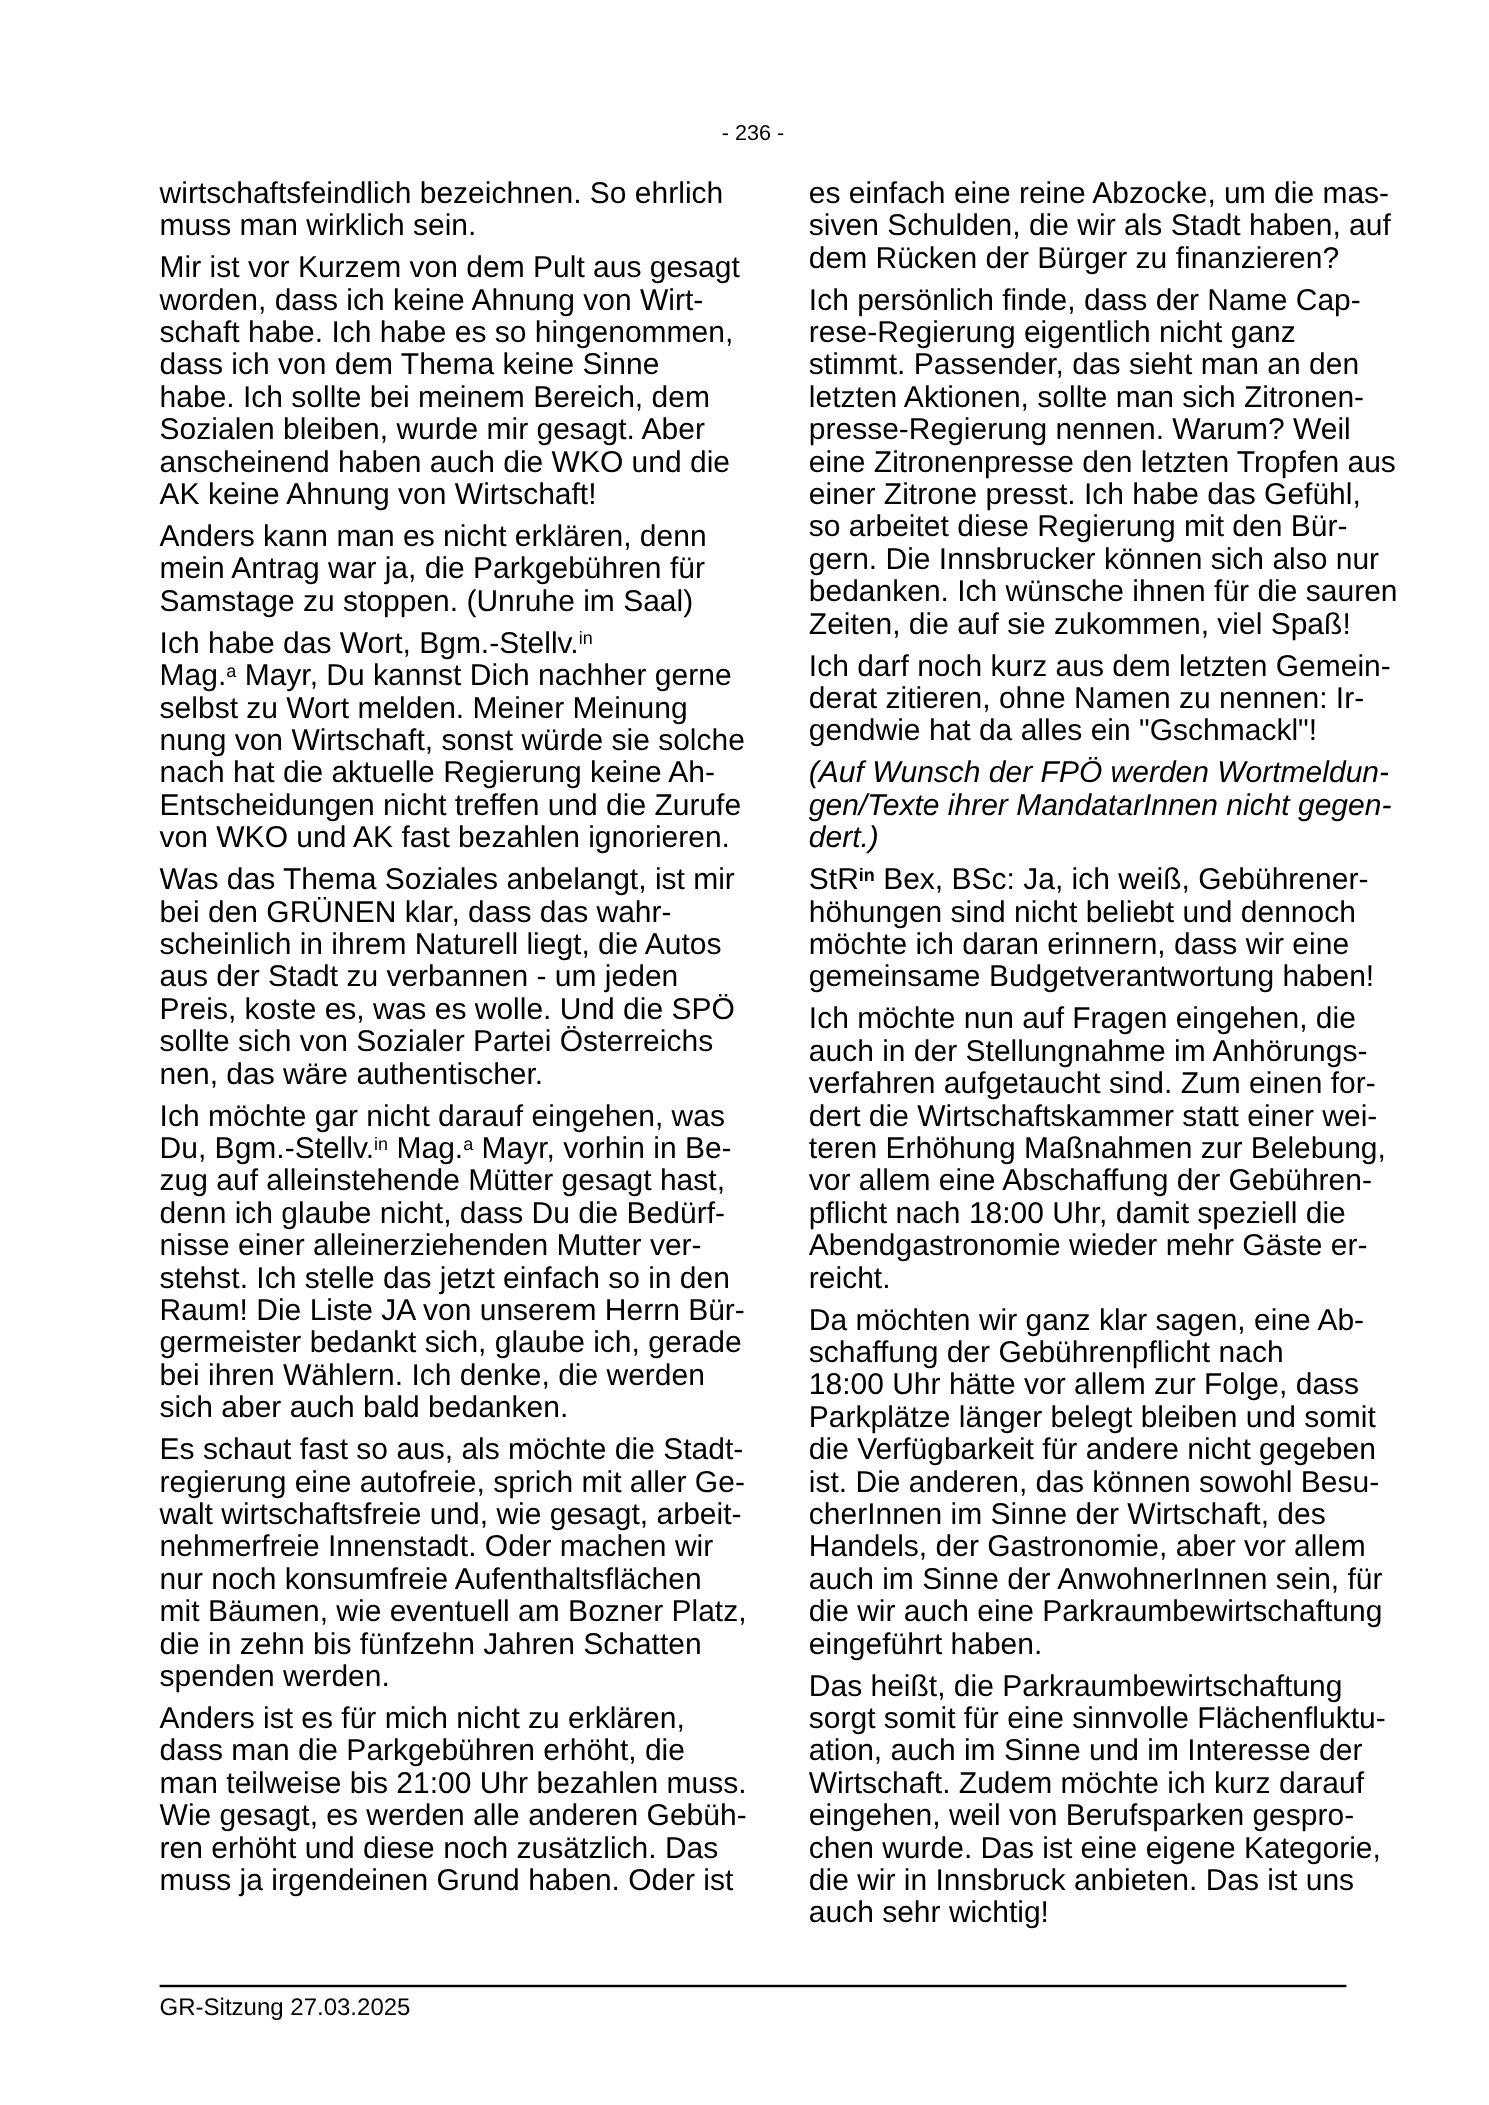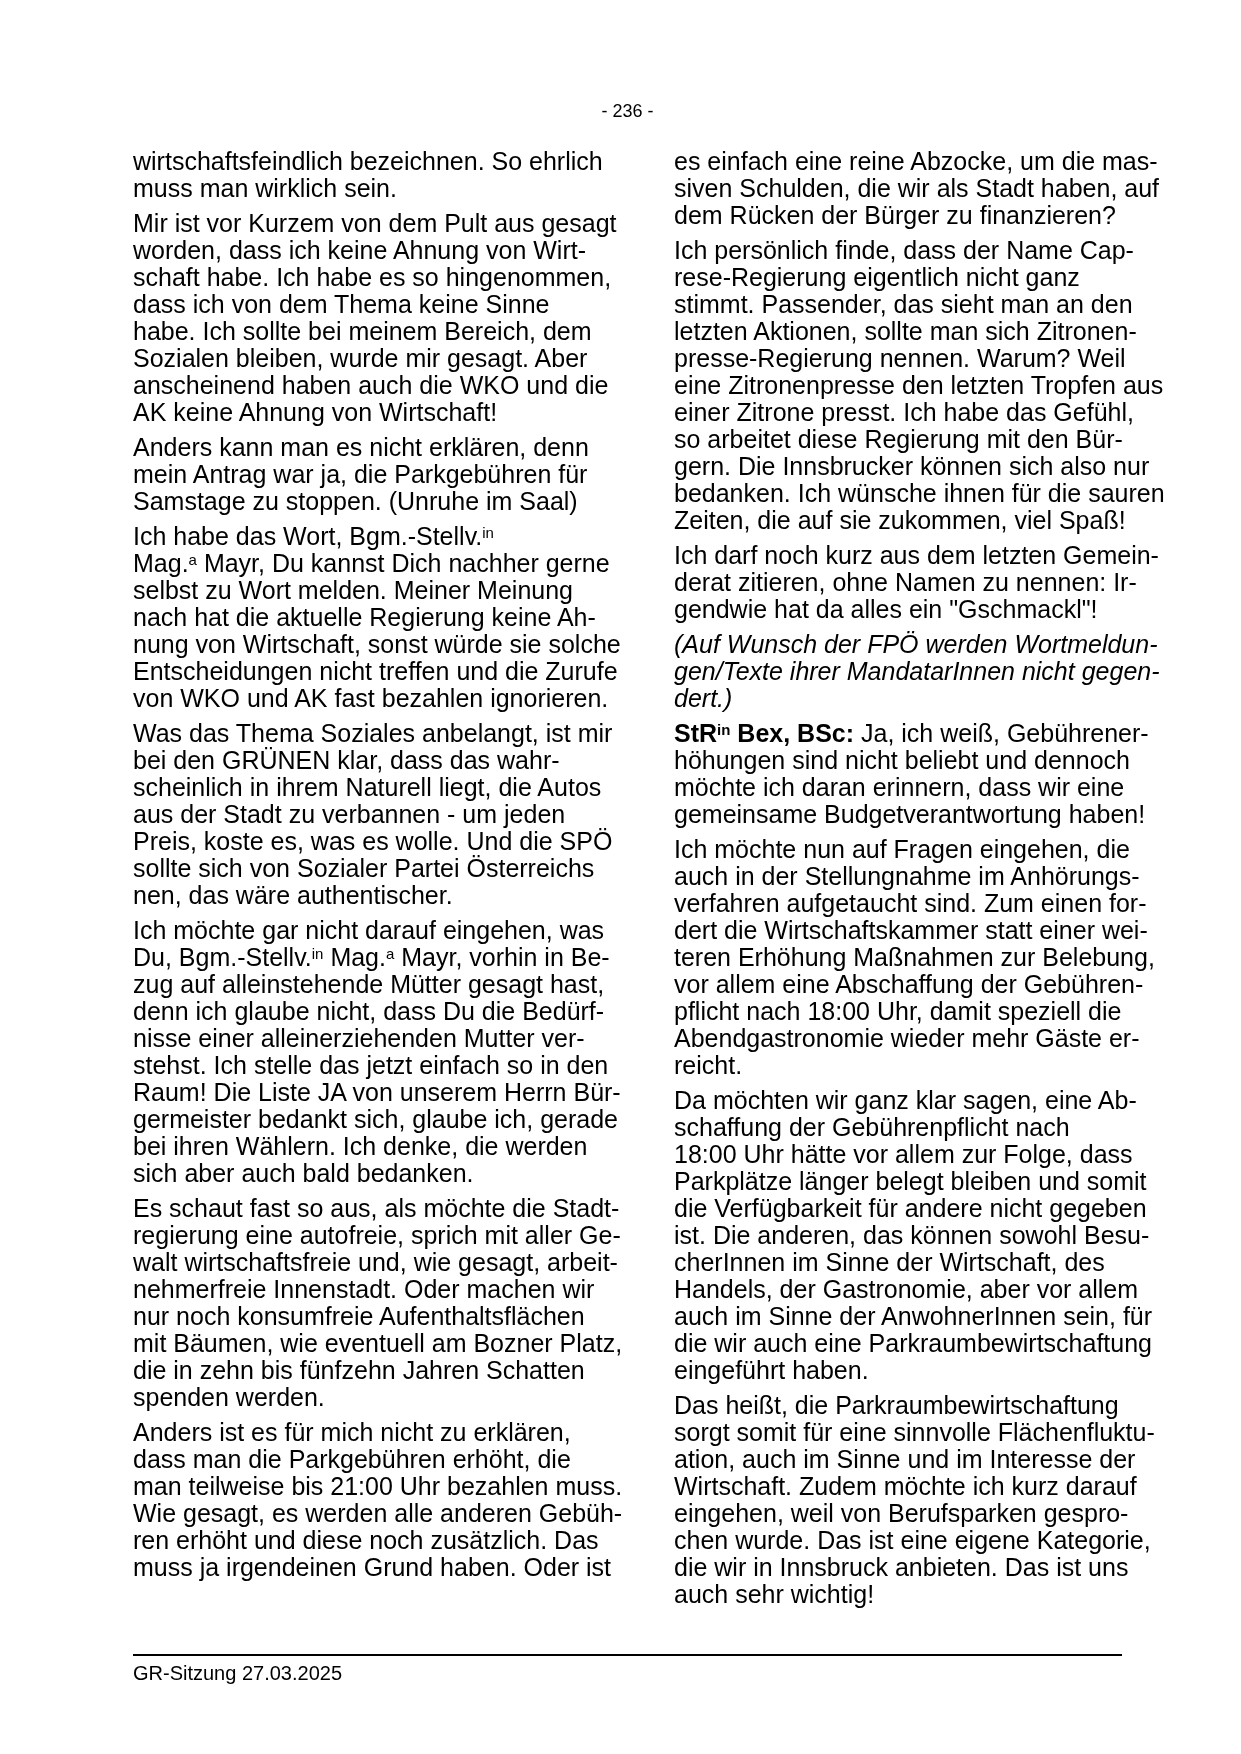--- a/index.html
+++ b/index.html
@@ -38,21 +38,21 @@
     margin: 0 0 8px 0;
   }
   .para.italic { font-style: italic; }
   .line {
     font-size: 25px;
     line-height: 27px;
     height: 27px;
     white-space: nowrap;
   }
   .seg { display: inline; }
-  .b    { font-weight: bold; }
+  .b    { font-weight: normal; }
   .sup  { font-size: 15px; position: relative; top: -7px; }
   .bsup { font-size: 15px; position: relative; top: -7px; font-weight: bold; }
   .footer-rule {
     position: absolute;
     top: 1654px;
     left: 133px;
     width: 989px;
     height: 0;
     border-top: 2px solid #000000;
   }
@@ -88,22 +88,22 @@
       </div>
       <div class="para">
         <div class="line"><span class="seg">Anders kann man es nicht erklären, denn</span></div>
         <div class="line"><span class="seg">mein Antrag war ja, die Parkgebühren für</span></div>
         <div class="line"><span class="seg">Samstage zu stoppen. (Unruhe im Saal)</span></div>
       </div>
       <div class="para">
         <div class="line"><span class="seg">Ich habe das Wort, Bgm.-Stellv.</span><span class="seg sup">in</span></div>
         <div class="line"><span class="seg">Mag.</span><span class="seg sup">a</span><span class="seg"> Mayr, Du kannst Dich nachher gerne</span></div>
         <div class="line"><span class="seg">selbst zu Wort melden. Meiner Meinung</span></div>
+        <div class="line"><span class="seg">nung von Wirtschaft, sonst würde sie solche</span></div>
         <div class="line"><span class="seg">nach hat die aktuelle Regierung keine Ah-</span></div>
-        <div class="line"><span class="seg">nung von Wirtschaft, sonst würde sie solche</span></div>
         <div class="line"><span class="seg">Entscheidungen nicht treffen und die Zurufe</span></div>
         <div class="line"><span class="seg">von WKO und AK fast bezahlen ignorieren.</span></div>
       </div>
       <div class="para">
         <div class="line"><span class="seg">Was das Thema Soziales anbelangt, ist mir</span></div>
         <div class="line"><span class="seg">bei den GRÜNEN klar, dass das wahr-</span></div>
         <div class="line"><span class="seg">scheinlich in ihrem Naturell liegt, die Autos</span></div>
         <div class="line"><span class="seg">aus der Stadt zu verbannen - um jeden</span></div>
         <div class="line"><span class="seg">Preis, koste es, was es wolle. Und die SPÖ</span></div>
         <div class="line"><span class="seg">sollte sich von Sozialer Partei Österreichs</span></div>

